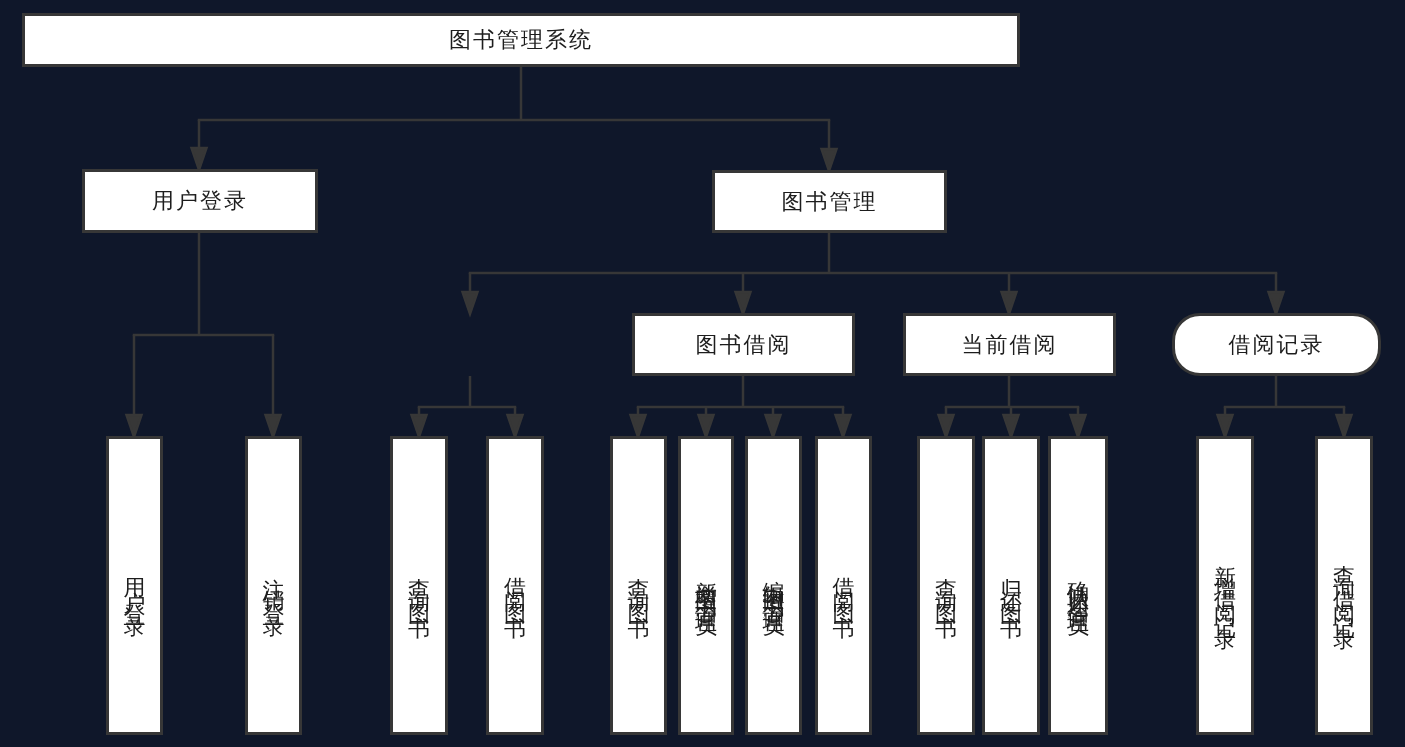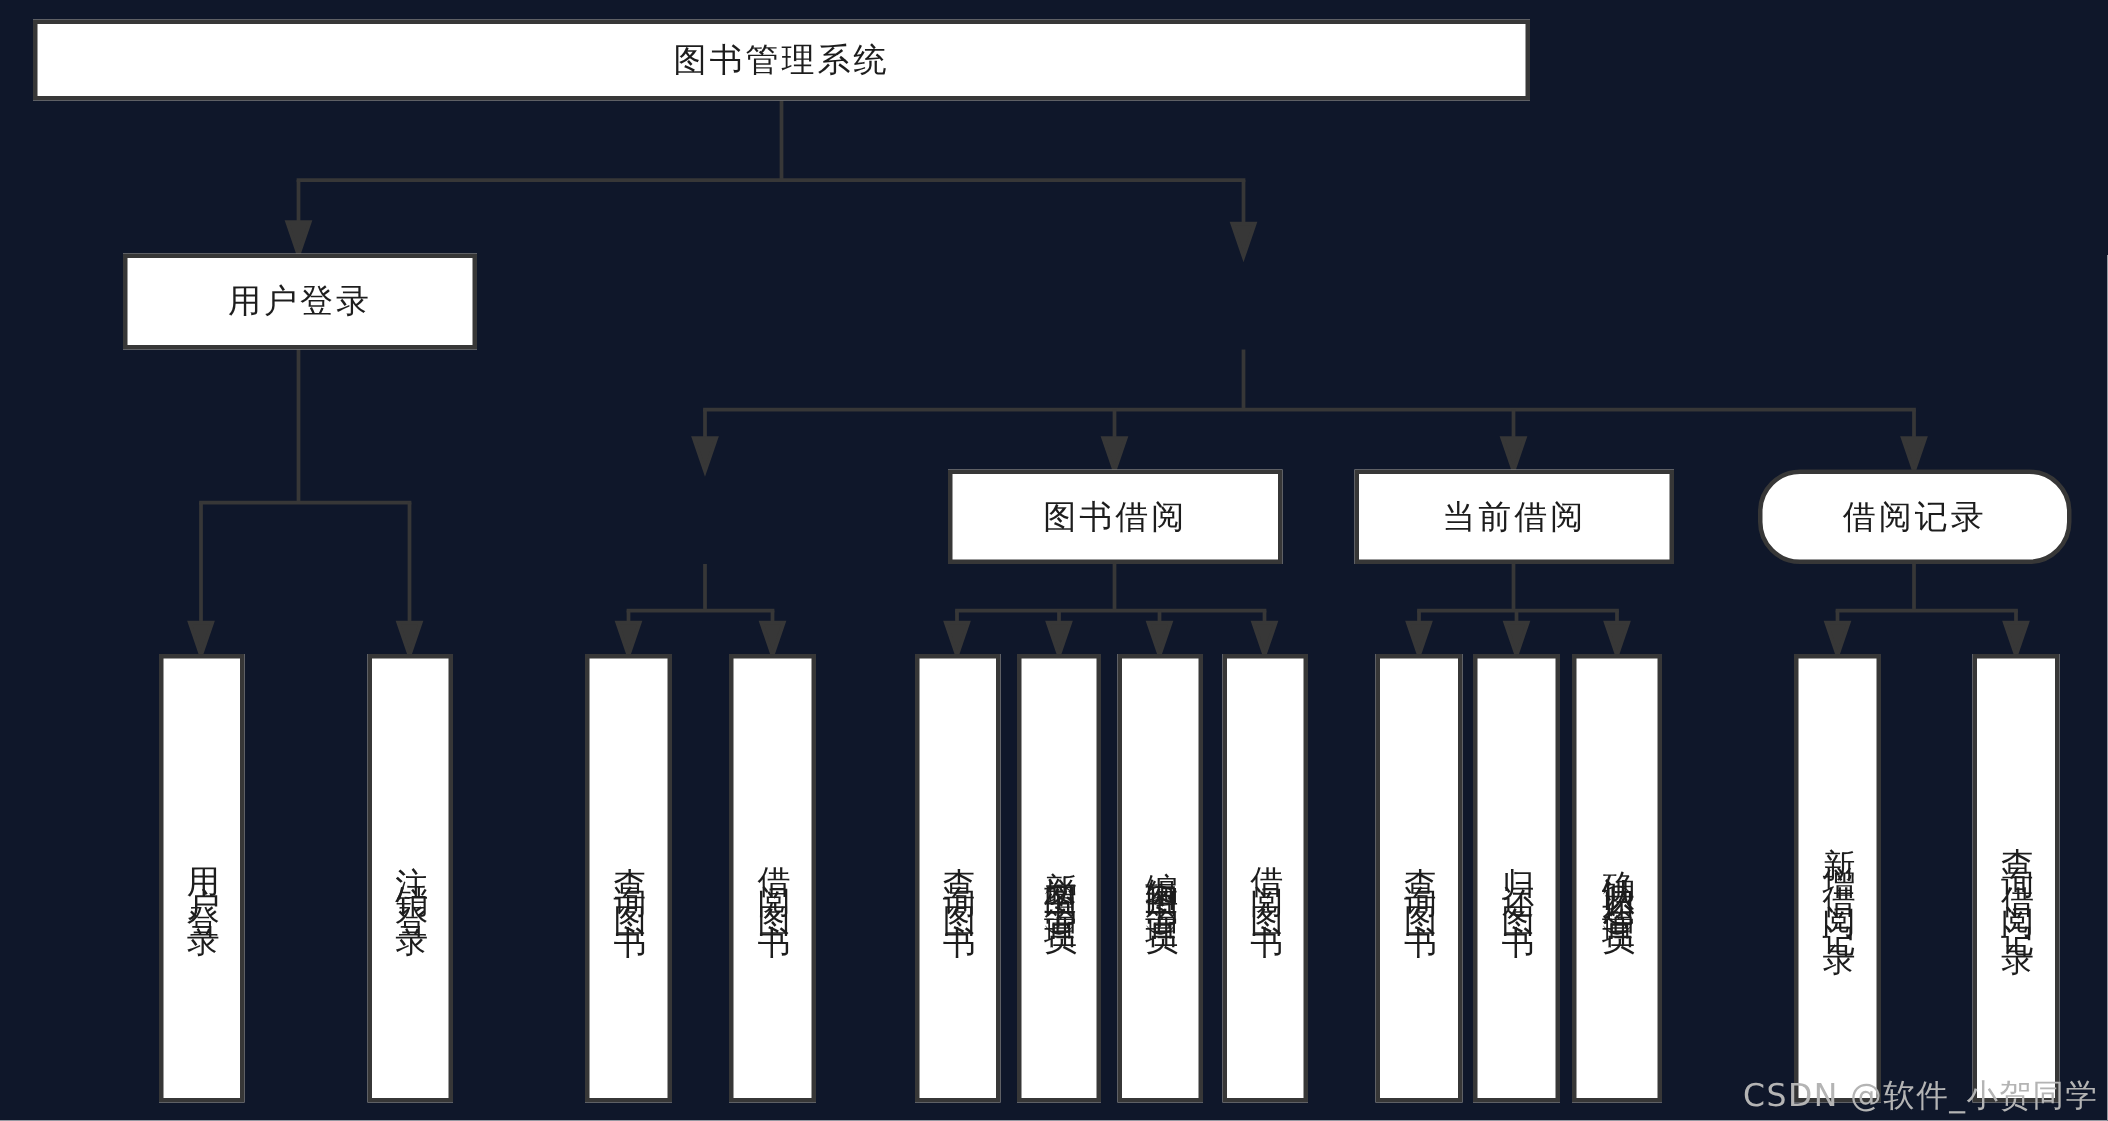--- a/index.html
+++ b/index.html
@@ -143,20 +143,23 @@
     </g>
   </svg>
 
   <div class="node h" style="left:22px; top:13px; width:998px; height:54px;">
     <span>图书管理系统</span>
   </div>
 
   <div class="node h" style="left:82px; top:169px; width:236px; height:64px;">
     <span>用户登录</span>
   </div>
+  <div class="node h" style="left:712px; top:170px; width:235px; height:63px;">
+    <span>图书管理</span>
+  </div>
 
   <div class="node h" style="left:632px; top:313px; width:223px; height:63px;">
     <span>图书借阅</span>
   </div>
   <div class="node h" style="left:903px; top:313px; width:213px; height:63px;">
     <span>当前借阅</span>
   </div>
   <div class="node h" style="left:1172px; top:313px; width:209px; height:63px;border-radius:28px;">
     <span>借阅记录</span>
   </div>
@@ -198,15 +201,14 @@
     <span class="tight">确认归还（管理员）</span>
   </div>
 
   <div class="node v" style="left:1196px; top:436px; width:58px; height:299px;">
     <span>新增借阅记录</span>
   </div>
   <div class="node v" style="left:1315px; top:436px; width:58px; height:299px;">
     <span>查询借阅记录</span>
   </div>
 
-  <div id="watermark">CSDN @软件_小贺同学</div>
 
 </div>
 
 </body></html>

